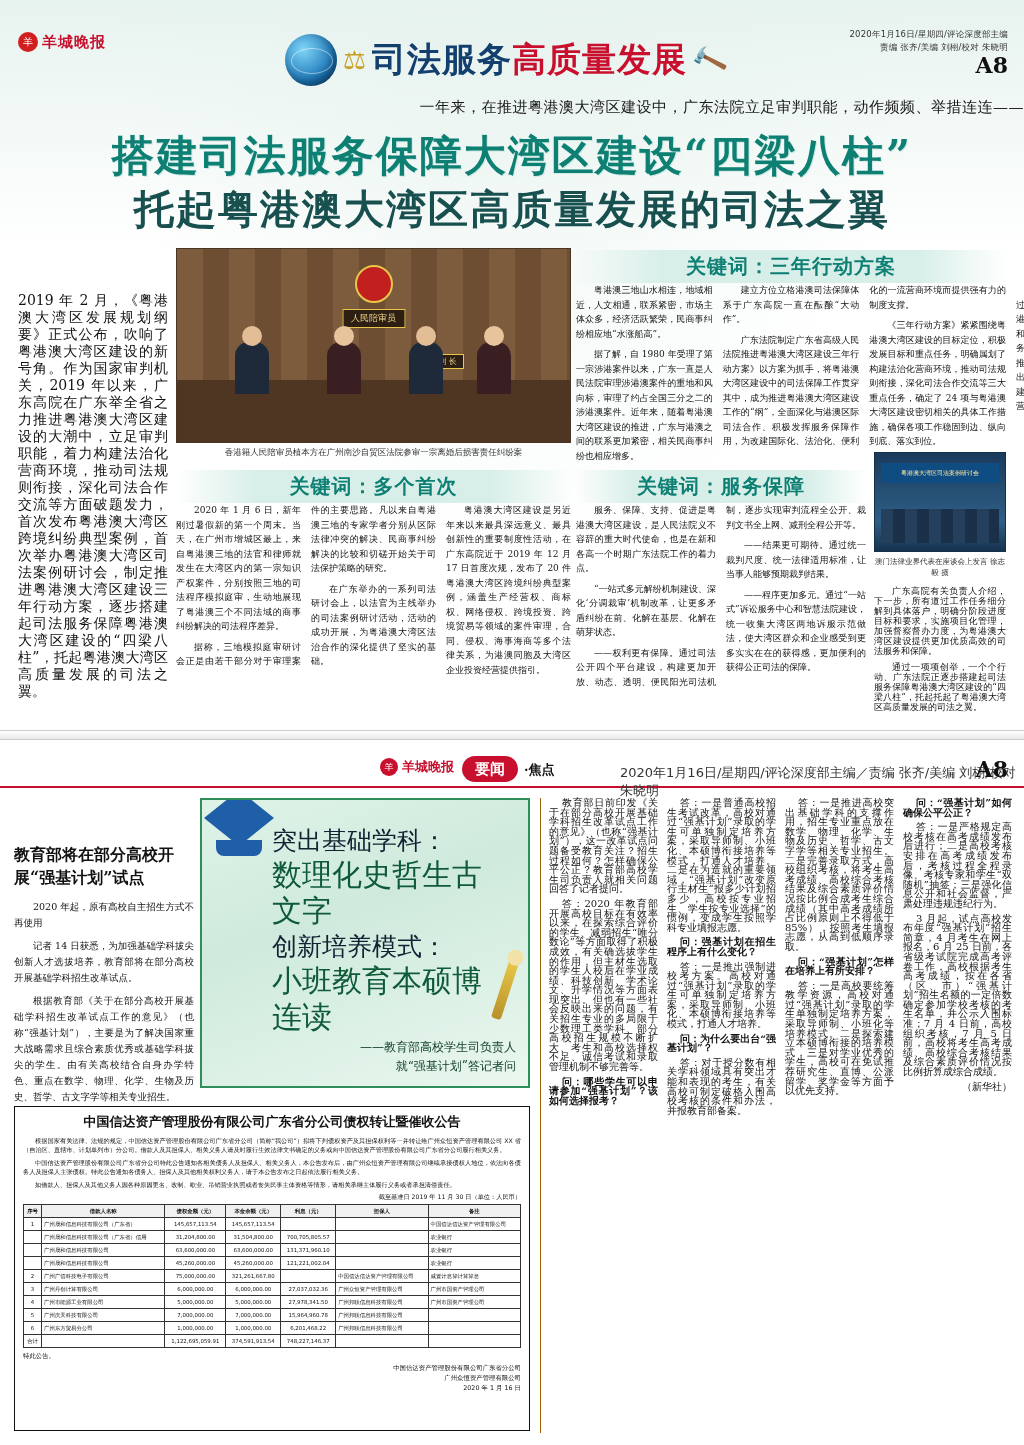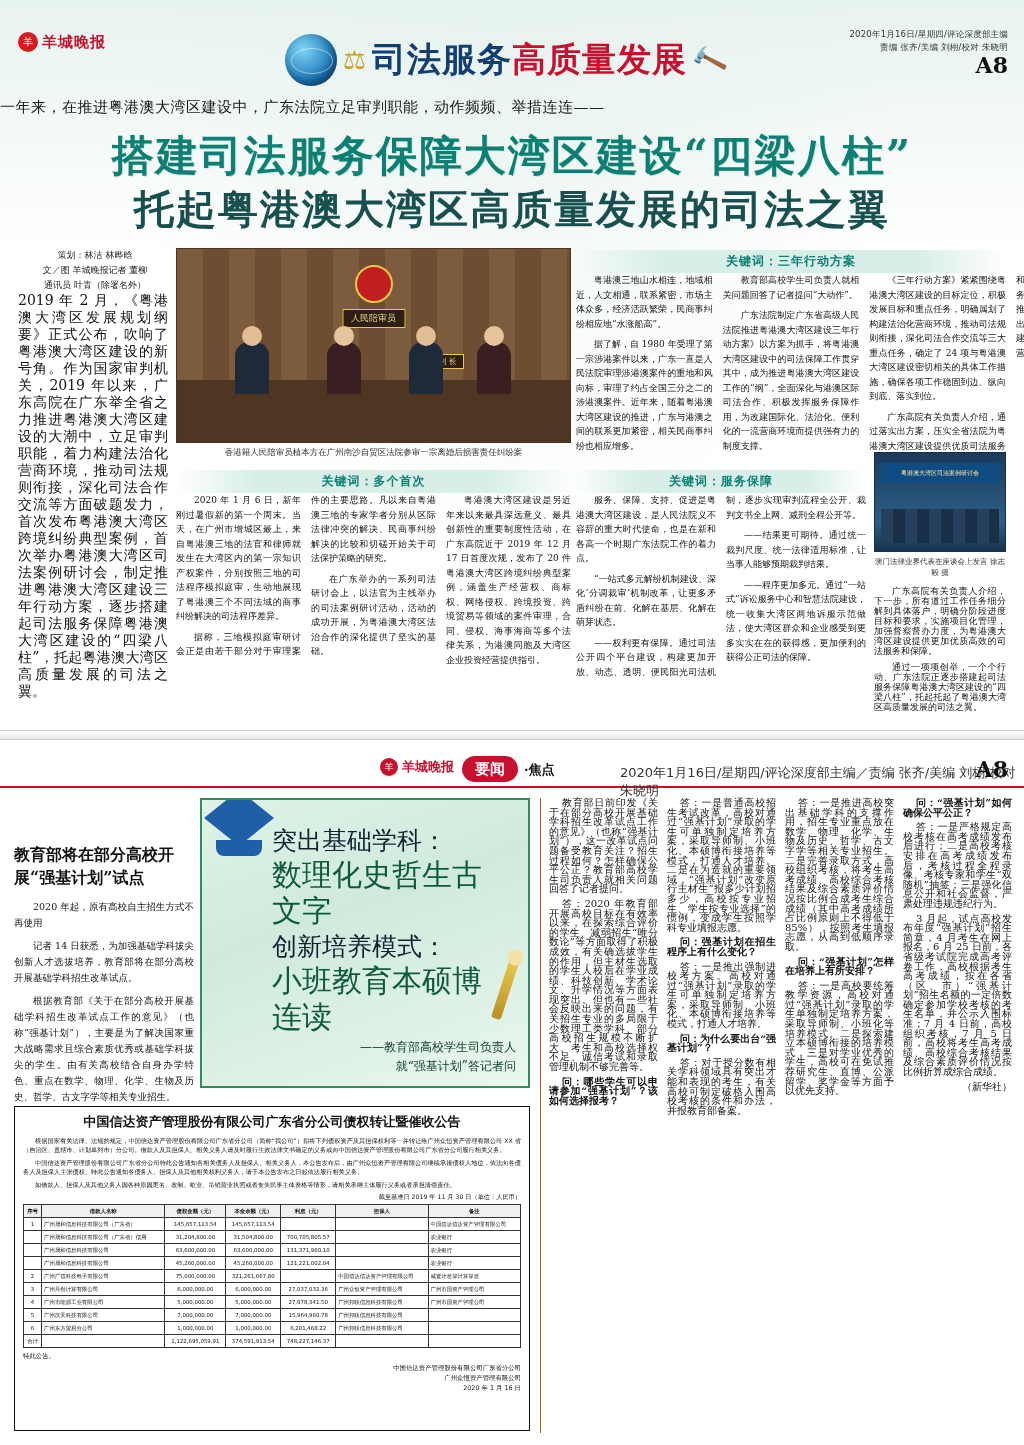--- a/index.html
+++ b/index.html
@@ -57,21 +57,21 @@
   .gavel { font-size:26px; color:#8b5a2b; transform:rotate(-20deg); }
 
   .top-meta { position:absolute; right:16px; top:28px; text-align:right; width:230px; }
   .top-meta .line { font-size:8.5px; color:#333; line-height:13px; letter-spacing:.2px;}
   .page-num-top {
     position:absolute; right:16px; top:52px; font-size:22px; font-weight:bold;
     font-family:"DejaVu Serif","Liberation Serif",serif; color:#111;
   }
 
   .kicker {
-    position:absolute; left:0; top:98px; width:1024px; text-align:left;
+    position:absolute; left:0; top:98px; width:1024px; text-align:right;
     font-size:15px; color:#1a1a1a; letter-spacing:.5px;
     font-family:"DejaVu Serif","Liberation Serif",serif;
   }
   .headline1 {
     position:absolute; left:0; top:128px; width:1024px; text-align:center;
     font-family:"DejaVu Serif","Liberation Serif",serif;
     font-weight:bold; font-size:42px; letter-spacing:2px; color:#0d7f73;
     text-shadow:1px 1px 0 #cfe9e5;
   }
   .headline2 {
@@ -115,21 +115,21 @@
     position:absolute; left:176px; top:446px; width:395px;
     font-size:8.5px; line-height:12px; color:#333; text-align:center;
   }
 
   
   .sec {
     position:absolute;
   }
   .sec-title {
     font-family:"DejaVu Serif","Liberation Serif",serif;
-    font-weight:bold; font-size:12px; color:#0d7f73; text-align:center;
+    font-weight:bold; font-size:20px; color:#0d7f73; text-align:center;
     padding:3px 0; letter-spacing:1px;
   }
   .sec-title.band {
     background:linear-gradient(90deg,rgba(13,127,115,0) 0%, #d8efe9 20%, #d8efe9 80%, rgba(13,127,115,0) 100%);
   }
   .colwrap { column-gap:10px; font-size:9px; line-height:14.5px; text-align:justify;
     font-family:"DejaVu Serif","Liberation Serif",serif; color:#111; }
   .colwrap p { margin:0 0 6px 0; text-indent:18px; }
   .sign { text-align:right; font-size:9px; color:#333; }
 
@@ -268,44 +268,41 @@
     <div class="top-meta">
       <div class="line">2020年1月16日/星期四/评论深度部主编</div>
       <div class="line">责编 张齐/美编 刘栩/校对 朱晓明</div>
     </div>
     <div class="page-num-top">A8</div>
 
     <div class="kicker">一年来，在推进粤港澳大湾区建设中，广东法院立足审判职能，动作频频、举措连连——</div>
     <div class="headline1">搭建司法服务保障大湾区建设“四梁八柱”</div>
     <div class="headline2">托起粤港澳大湾区高质量发展的司法之翼</div>
 
-    <div class="byline" style="white-space:pre-line">策划：林洁 林晔晗
-文／图 羊城晚报记者 董柳
-通讯员 叶青（除署名外）</div>
     <div class="lead-col">2019 年 2 月，《粤港澳大湾区发展规划纲要》正式公布，吹响了粤港澳大湾区建设的新号角。作为国家审判机关，2019 年以来，广东高院在广东举全省之力推进粤港澳大湾区建设的大潮中，立足审判职能，着力构建法治化营商环境，推动司法规则衔接，深化司法合作交流等方面破题发力，首次发布粤港澳大湾区跨境纠纷典型案例，首次举办粤港澳大湾区司法案例研讨会，制定推进粤港澳大湾区建设三年行动方案，逐步搭建起司法服务保障粤港澳大湾区建设的“四梁八柱”，托起粤港澳大湾区高质量发展的司法之翼。</div>
 
     <div class="photo-main">
       <div class="pm-wall"></div>
       <div class="pm-emblem"></div>
       <div class="pm-sign">人民陪审员</div>
       <div class="pm-sign2">审 判 长</div>
       <div class="pm-bench"></div>
       <div class="pm-person" style="left:58px"></div>
       <div class="pm-person robe" style="left:150px"></div>
       <div class="pm-person" style="left:232px"></div>
       <div class="pm-person robe" style="left:300px"></div>
     </div>
     <div class="photo-cap">香港籍人民陪审员植本方在广州南沙自贸区法院参审一宗离婚后损害责任纠纷案</div>
 
     <div class="sec sec-a">
       <div class="sec-title band">关键词：三年行动方案</div>
       <div class="colwrap">
         <p>粤港澳三地山水相连，地域相近，人文相通，联系紧密，市场主体众多，经济活跃繁荣，民商事纠纷相应地“水涨船高”。</p>
         <p>据了解，自 1980 年受理了第一宗涉港案件以来，广东一直是人民法院审理涉港澳案件的重地和风向标，审理了约占全国三分之二的涉港澳案件。近年来，随着粤港澳大湾区建设的推进，广东与港澳之间的联系更加紧密，相关民商事纠纷也相应增多。</p>
-        <p>教育部高校学生司负责人就相关问题回答了记者提问“大动作”。</p>
+        <p>建立方位立格港澳司法保障体系于广东高院一直在酝酿“大动作”。</p>
         <p>广东法院制定广东省高级人民法院推进粤港澳大湾区建设三年行动方案》以方案为抓手，将粤港澳大湾区建设中的司法保障工作贯穿其中，成为推进粤港澳大湾区建设工作的“纲”，全面深化与港澳区际司法合作、积极发挥服务保障作用，为改建国际化、法治化、便利化的一流营商环境而提供强有力的制度支撑。</p>
         <p>《三年行动方案》紧紧围绕粤港澳大湾区建设的目标定位，积极发展目标和重点任务，明确属划了构建法治化营商环境，推动司法规则衔接，深化司法合作交流等三大重点任务，确定了 24 项与粤港澳大湾区建设密切相关的具体工作措施，确保各项工作稳固到边、纵向到底、落实到位。</p>
         <p>广东高院有关负责人介绍，通过落实出方案，压实全省法院为粤港澳大湾区建设提供优质司法服务和保障的责任，进一步明确温点任务和责任主体，努力构建形成三年推进粤港澳大湾区建设工作画出“路线图”制定“任务书”，推动在建国际化、法治化、便利化的一流营商环境。</p>
       </div>
     </div>
 
     <div class="sec sec-b">
       <div class="sec-title band">关键词：多个首次</div>
       <div class="colwrap">
         <p>2020 年 1 月 6 日，新年刚过暑假新的第一个周末。当天，在广州市增城区最上，来自粤港澳三地的法官和律师就发生在大湾区内的第一宗知识产权案件，分别按照三地的司法程序模拟庭审，生动地展现了粤港澳三个不同法域的商事纠纷解决的司法程序差异。</p>

